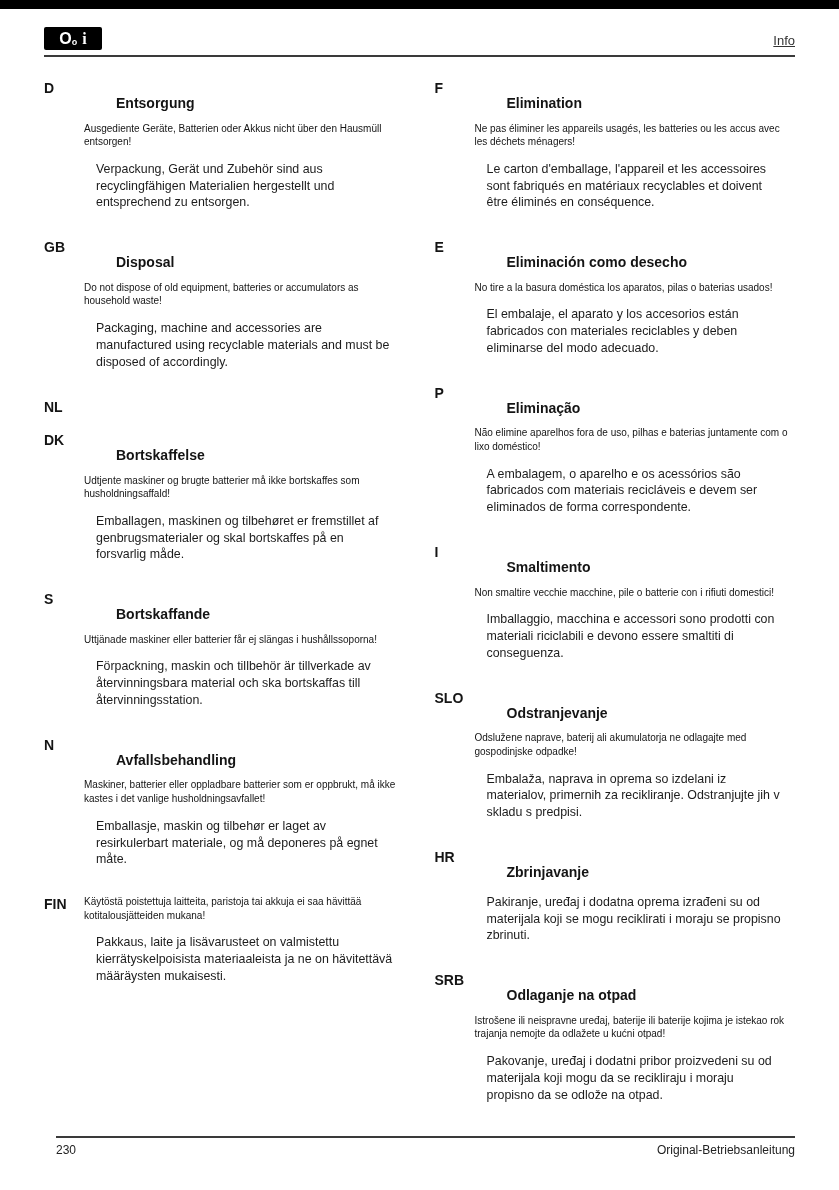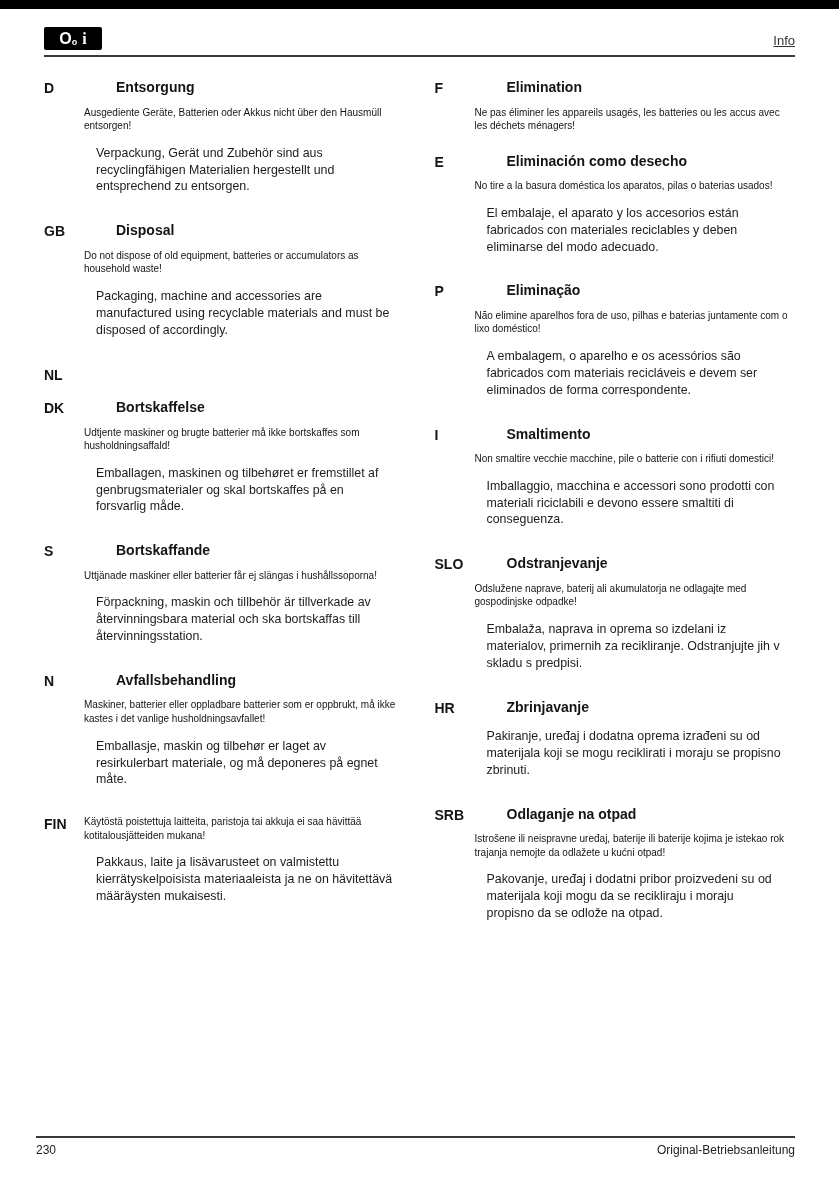--- a/index.html
+++ b/index.html
@@ -78,21 +78,21 @@
     margin-bottom: 15px;
   }
   .code {
     font-weight: bold;
     font-size: 14px;
     line-height: 1.25;
     padding-top: 1px;
   }
   .content { grid-column: 2; }
   .title {
-    margin: 0 0 9px 0;
+    margin: 16px 0 9px 0;
     font-size: 14px;
     font-weight: bold;
     line-height: 1.25;
     padding-left: 32px;
   }
   .lead {
     margin: 0 0 5px 0;
     font-size: 10px;
     font-weight: normal;
     line-height: 1.36;
@@ -100,21 +100,21 @@
   .body-text {
     margin: 12px;
     font-size: 12.4px;
     font-weight: normal;
     line-height: 1.36;
     color: #1c1c1c;
   }
   
   .footer {
     position: absolute;
-    left: 36px; right: 44px;
+    left: 56px; right: 44px;
     top: 1136px;
     border-top: 2px solid #3a3a3a;
     display: flex;
     justify-content: space-between;
     padding-top: 5px;
     font-size: 12px;
     color: #222;
   }
 </style>
 </head>
@@ -191,20 +191,21 @@
       <p class="body-text">Pakkaus, laite ja lisävarusteet on valmistettu kierrätyskelpoisista materiaaleista ja ne on hävitettävä määräysten mukaisesti.</p>
     </div>
   </section>
 </div>
     <div class="col" id="col-right">
   <section class="entry">
     <div class="code">F</div>
     <div class="content">
       <h2 class="title">Elimination</h2>
       <p class="lead">Ne pas éliminer les appareils usagés, les batteries ou les accus avec les déchets ménagers!</p>
+      <p class="body-text">Le carton d'emballage, l'appareil et les accessoires sont fabriqués en matériaux recyclables et doivent être éliminés en conséquence.</p>
     </div>
   </section>
 
   <section class="entry">
     <div class="code">E</div>
     <div class="content">
       <h2 class="title">Eliminación como desecho</h2>
       <p class="lead">No tire a la basura doméstica los aparatos, pilas o baterias usados!</p>
       <p class="body-text">El embalaje, el aparato y los accesorios están fabricados con materiales reciclables y deben eliminarse del modo adecuado.</p>
     </div>

